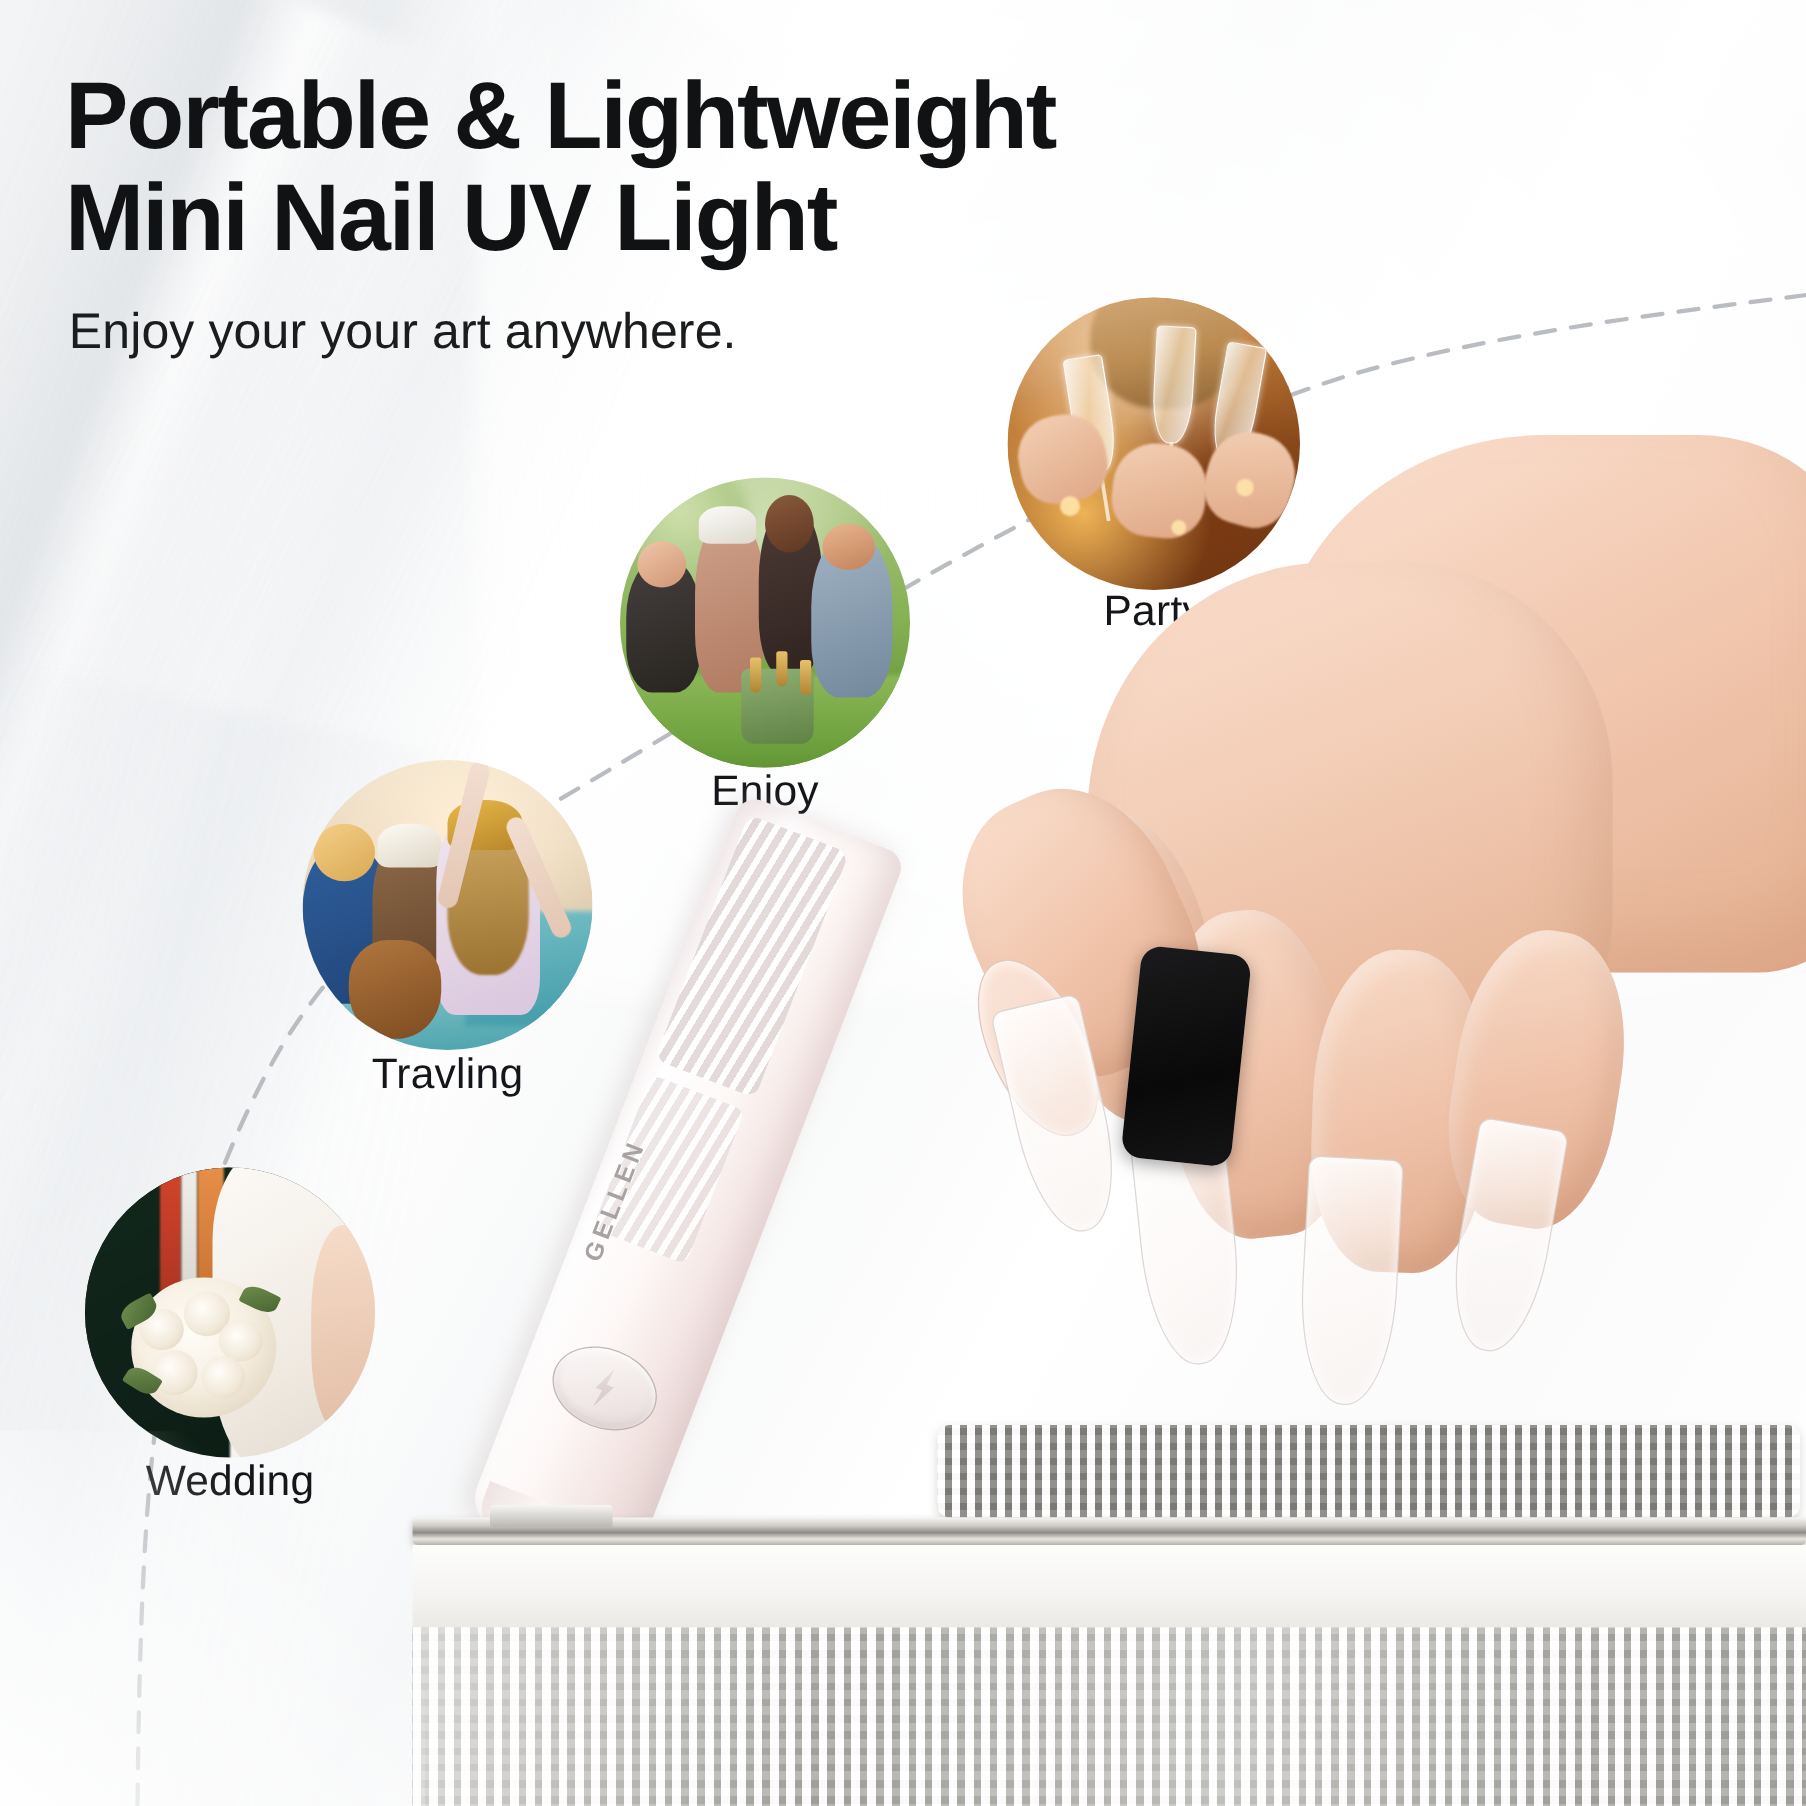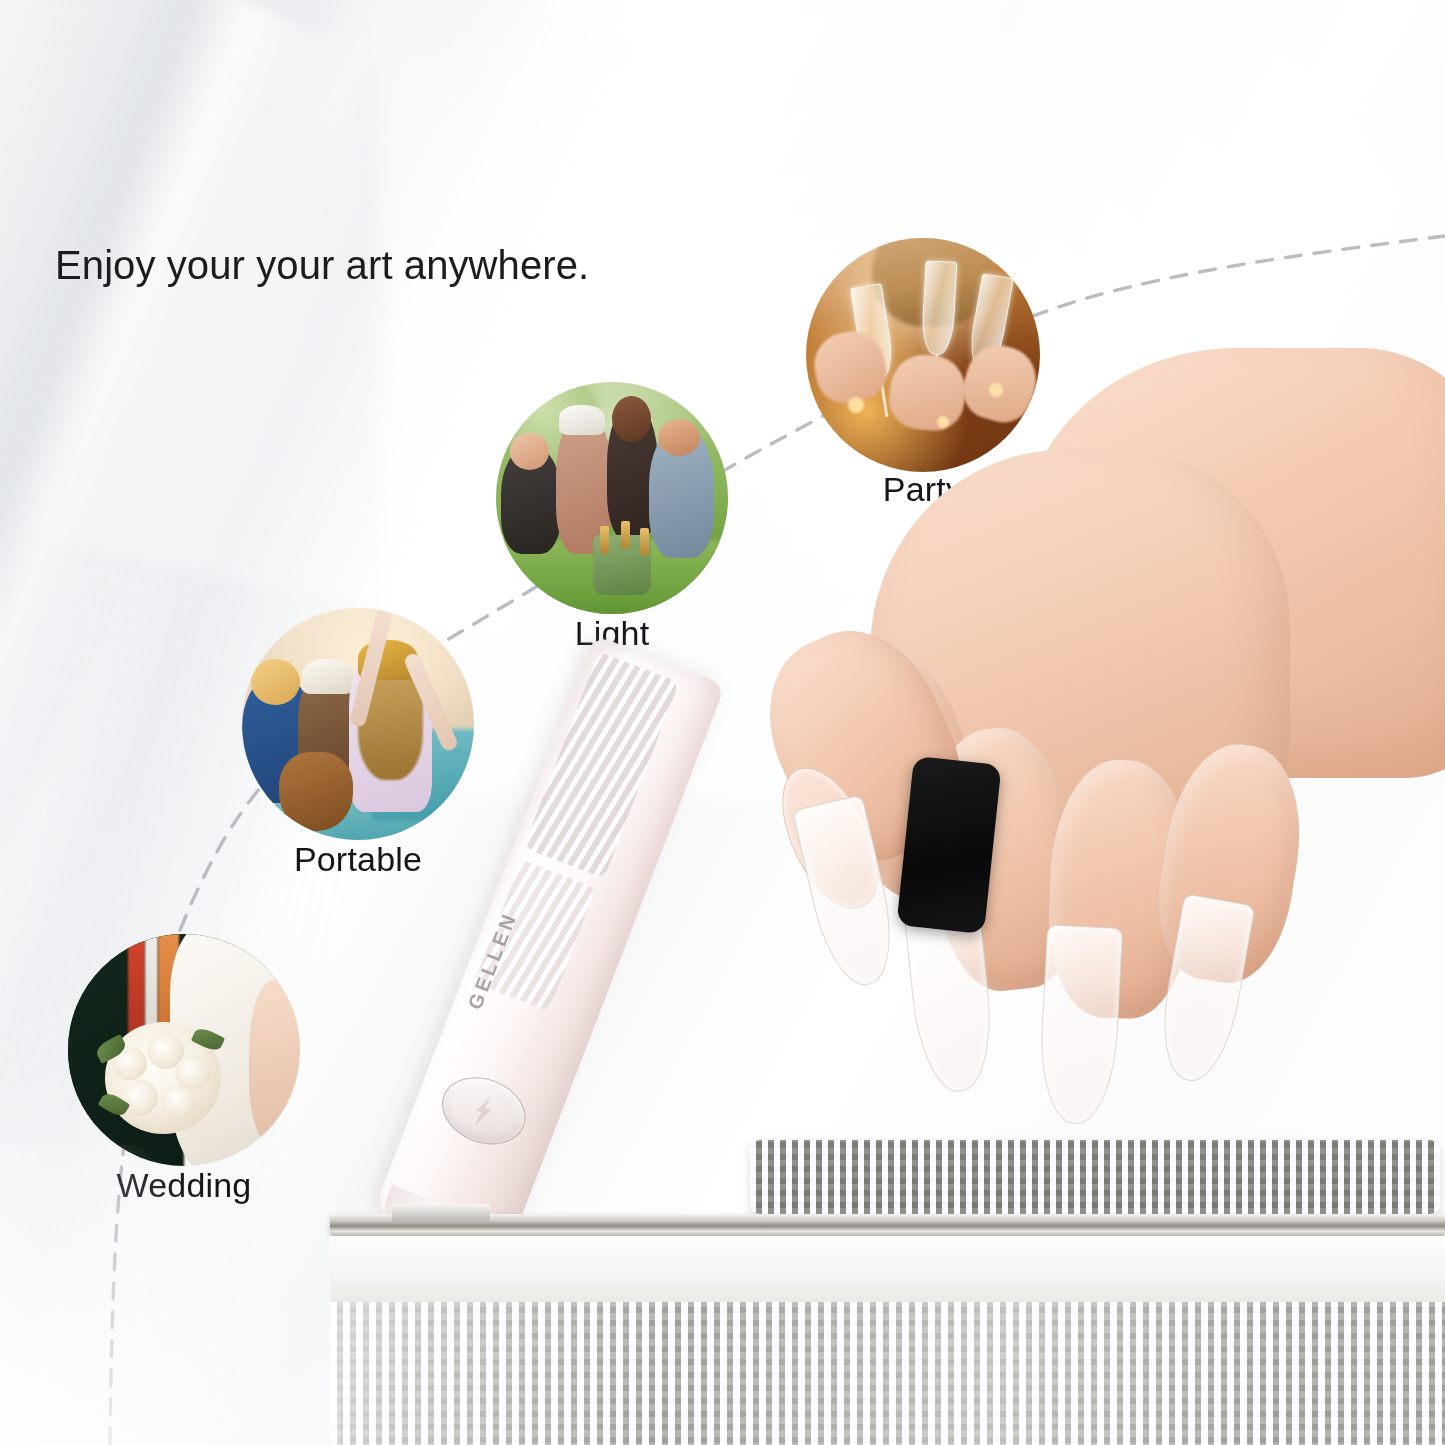--- a/index.html
+++ b/index.html
@@ -276,20 +276,22 @@
   <svg class="dash-svg" viewBox="0 0 1445 1445">
     <path d="M1445,236 C1320,252 1190,268 1080,300
              C 1010,322 940,352 880,386
              C 800,428 720,470 660,510
              C 560,574 470,626 400,668
              C 330,712 270,764 226,836
              C 188,900 162,972 142,1046
              C 120,1132 112,1240 110,1445" fill="none" stroke="#b9bcc0" stroke-width="3.4" stroke-dasharray="16 13" stroke-linecap="round"></path>
   </svg>
 
+  <div class="headline">Portable &amp; Lightweight
+Mini Nail UV Light</div>
   <div class="subhead">Enjoy your your art anywhere.</div>
 
   <div class="scene s-party">
     <div class="party-hair"></div>
     <div class="flute fl1"></div>
     <div class="flute fl2"></div>
     <div class="flute fl3"></div>
     <div class="p-hand ph1"></div>
     <div class="p-hand ph2"></div>
     <div class="p-hand ph3"></div>
@@ -308,36 +310,36 @@
     <div class="pp2h"></div>
     <div class="pic-p pp3"></div>
     <div class="pp3h"></div>
     <div class="pic-p pp4"></div>
     <div class="pp4h"></div>
     <div class="pic-bucket"></div>
     <div class="pic-bot" style="left:45%;top:62%;"></div>
     <div class="pic-bot" style="left:54%;top:60%;"></div>
     <div class="pic-bot" style="left:62%;top:63%;"></div>
   </div>
-  <div class="scene-label" style="left:496px;top:614px;width:232px;">Light</div>
+  <div class="scene-label" style="left:496px;top:614px;width:232px;">Enjoy</div>
 
   <div class="scene s-travling">
     <div class="tr-sea"></div>
     <div class="tr-p tr1"></div>
     <div class="tr1h"></div>
     <div class="tr-p tr2"></div>
     <div class="tr2h"></div>
     <div class="tr-p tr3"></div>
     <div class="tr3hair"></div>
     <div class="tr3h"></div>
     <div class="tr-arm" style="left:52%;top:0%;width:16px;height:120px;transform:rotate(14deg);"></div>
     <div class="tr-arm" style="left:78%;top:18%;width:16px;height:104px;transform:rotate(-24deg);"></div>
     <div class="tr-guitar"></div>
   </div>
-  <div class="scene-label" style="left:242px;top:840px;width:232px;">Portable</div>
+  <div class="scene-label" style="left:242px;top:840px;width:232px;">Travling</div>
 
   <div class="scene s-wedding">
     <div class="wd-dark"></div>
     <div class="wd-stripe ws1"></div>
     <div class="wd-stripe ws2"></div>
     <div class="wd-stripe ws3"></div>
     <div class="wd-dress"></div>
     <div class="wd-arm"></div>
     <div class="wd-bouquet">
       <div class="wd-rose" style="left:6%;top:22%;width:30%;height:30%;"></div>

